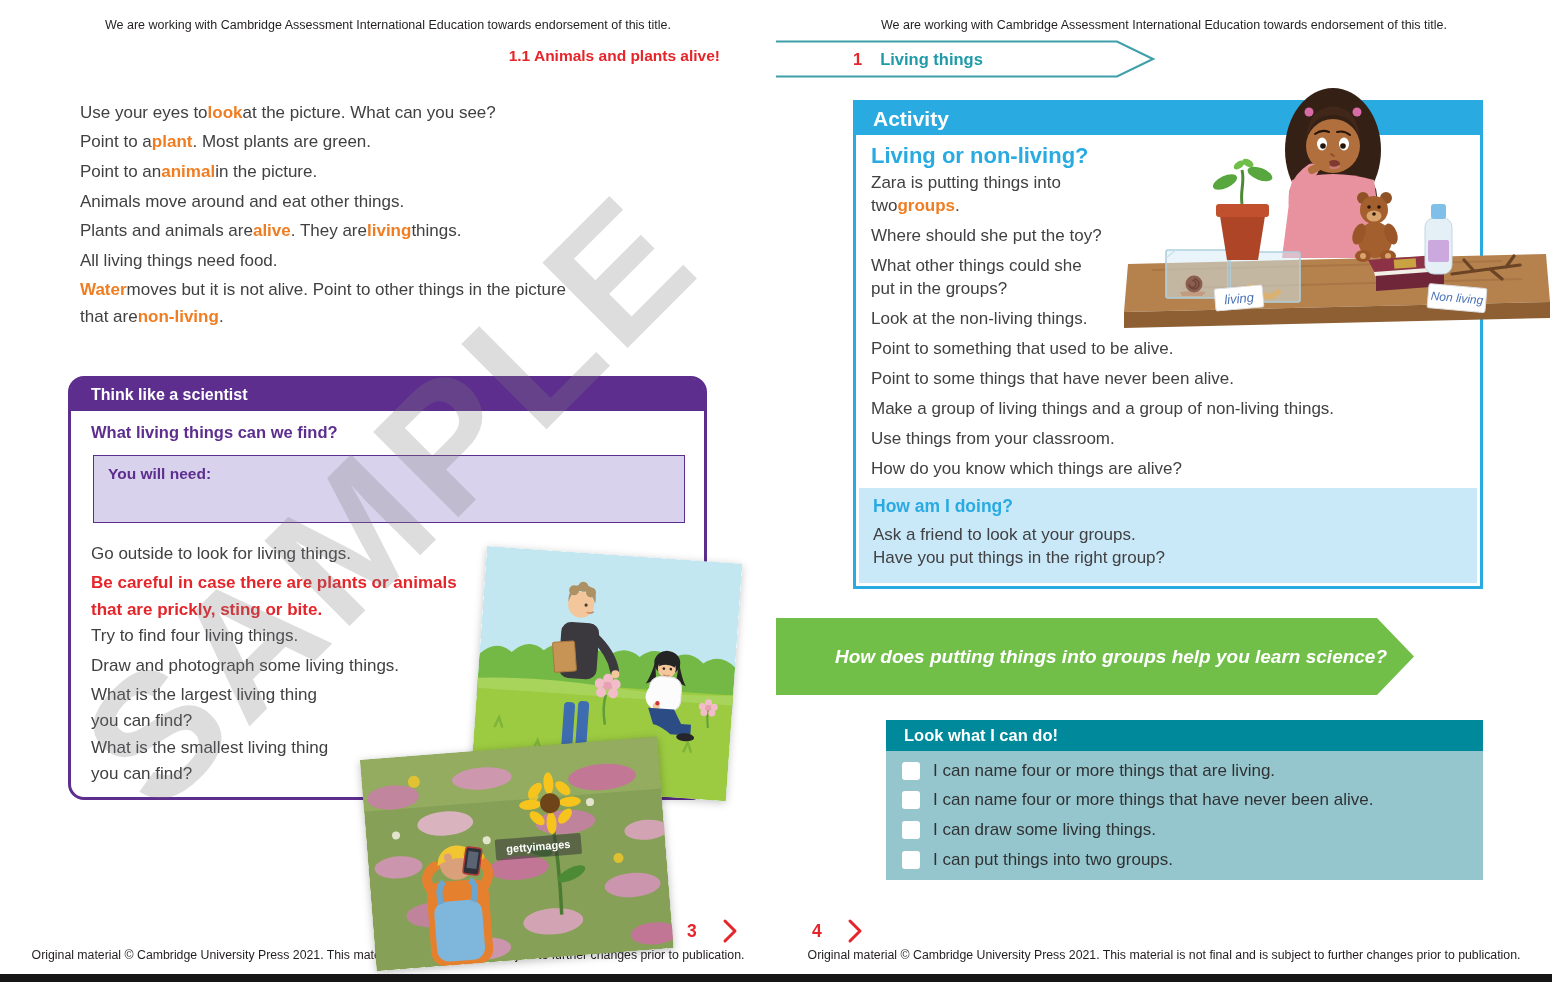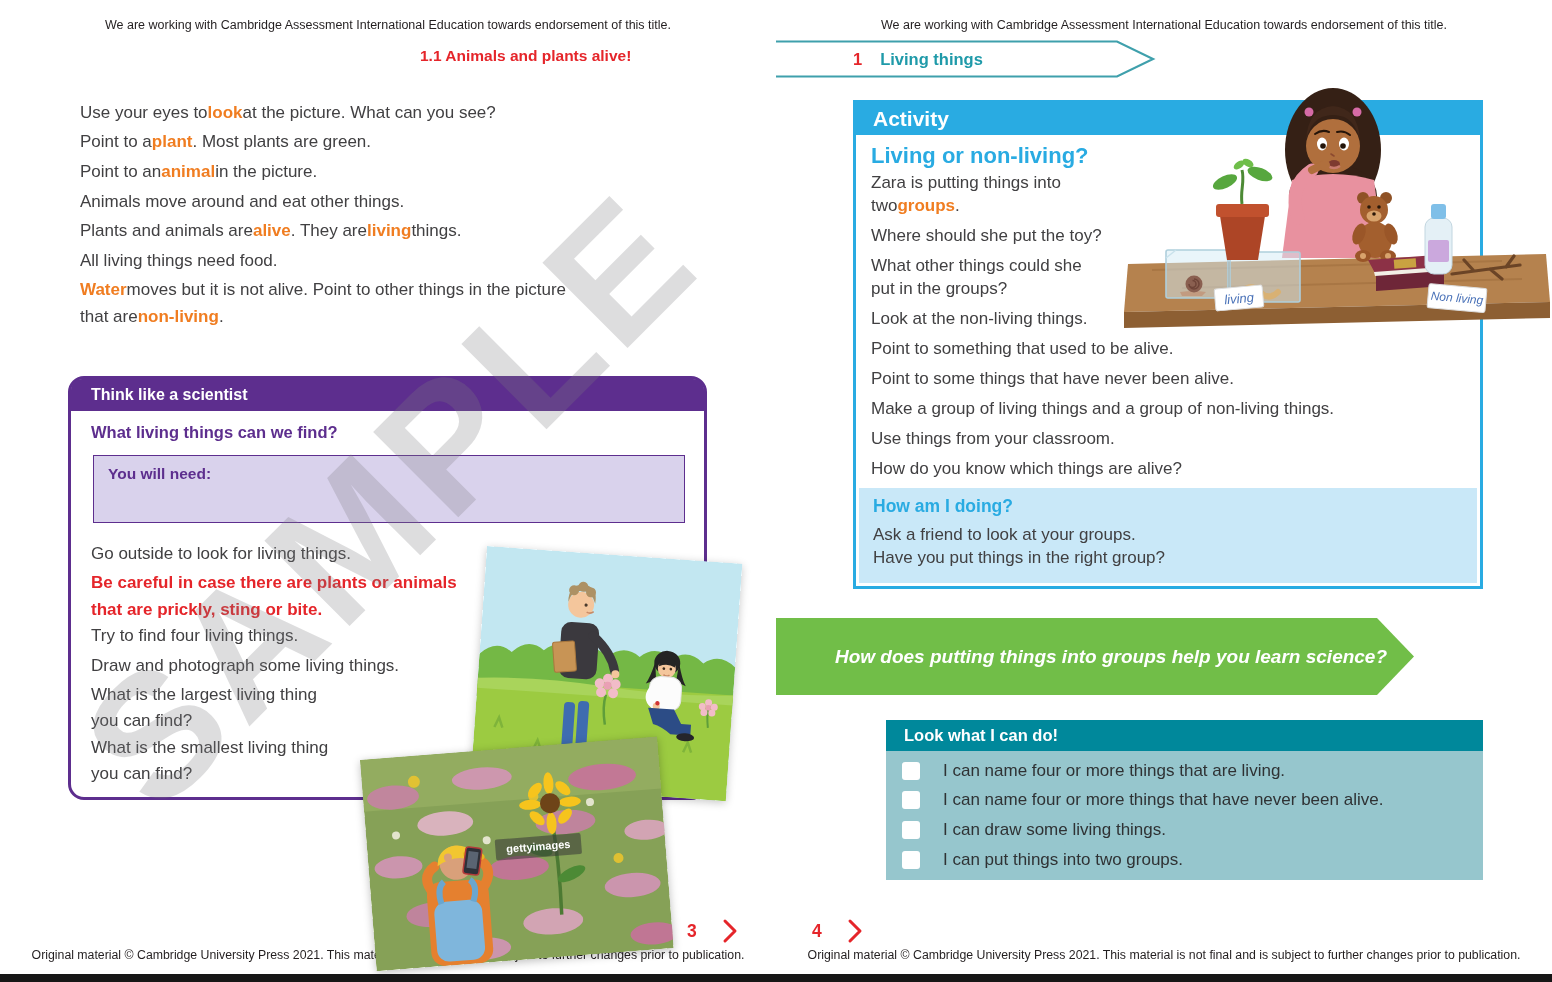--- a/index.html
+++ b/index.html
@@ -10,21 +10,21 @@
   }
   *{margin:0;padding:0;box-sizing:border-box;}
   body{background:#888;font-family:"Liberation Sans","DejaVu Sans",sans-serif;}
   .spread{position:relative;width:1552px;height:982px;background:#fff;overflow:hidden;}
   .page{position:absolute;top:0;width:776px;height:975px;}
   .page-left{left:0;} .page-right{left:776px;}
   .endorsement{position:absolute;top:18px;left:58px;width:660px;text-align:center;
     font-size:12.5px;color:var(--footer);}
   .footer-note{position:absolute;top:948px;left:18px;width:740px;text-align:center;
     font-size:12.3px;color:var(--footer);}
-  .lesson-heading{position:absolute;top:47px;left:420px;width:300px;text-align:left;
+  .lesson-heading{position:absolute;top:47px;left:420px;width:300px;text-align:right;
     color:var(--red);font-weight:bold;font-size:15.5px;}
   .bodytext{font-size:17px;font-weight:500;color:var(--text);white-space:nowrap;}
   .hl{color:var(--orange);font-weight:600;}
   .intro{position:absolute;left:80px;top:98px;}
   .iline{height:29.6px;display:flex;align-items:center;}
   .iline.cont{height:23px;}
   
   .think-box{position:absolute;left:68px;top:376px;width:639px;height:424px;background:#fff;
     border:3px solid var(--purple);border-radius:16px;z-index:2;}
   .think-header{height:32px;background:var(--purple);border-radius:11px 11px 0 0;color:#fff;
@@ -58,21 +58,21 @@
   .question-banner{position:absolute;left:0;top:618px;width:640px;height:77px;z-index:3;}
   .question-banner-text{position:absolute;left:40px;top:0;width:590px;height:77px;display:flex;
     align-items:center;justify-content:center;color:#fff;font-size:19px;font-style:italic;font-weight:600;}
   
   .checklist{position:absolute;left:77px;top:720px;width:630px;height:160px;z-index:2;padding-left:33px;}
   .checklist-header{height:31px;background:var(--teal-dark);color:#fff;font-weight:bold;font-size:16.5px;
     line-height:31px;padding-left:18px;}
   .checklist-body{height:129px;background:var(--teal-light);padding-top:5px;}
   .check-row{height:29.6px;display:flex;align-items:center;}
   .checkbox{width:18px;height:18px;background:#fff;border-radius:3px;margin-left:16px;flex:0 0 18px;}
-  .check-label{margin-left:23px;font-size:17px;font-weight:500;color:#2F3234;white-space:nowrap;}
+  .check-label{margin-left:13px;font-size:17px;font-weight:500;color:#2F3234;white-space:nowrap;}
   
   .meadow-ill{position:absolute;left:487px;top:546px;width:256px;height:238px;transform:rotate(4deg);
     transform-origin:top left;z-index:5;box-shadow:0 2px 8px rgba(0,0,0,.22);}
   .field-photo{position:absolute;left:360px;top:760px;width:298px;height:212px;transform:rotate(-4.5deg);
     transform-origin:top left;z-index:6;box-shadow:0 2px 8px rgba(0,0,0,.25);}
   .desk-ill{position:absolute;left:346px;top:58px;width:430px;height:272px;z-index:5;}
   
   .pagenum-row{position:absolute;top:918px;display:flex;align-items:center;z-index:7;}
   .pagenum{color:var(--red);font-weight:bold;font-size:17.5px;}
   .page3-row{left:687px;} .page4-row{left:36px;}

